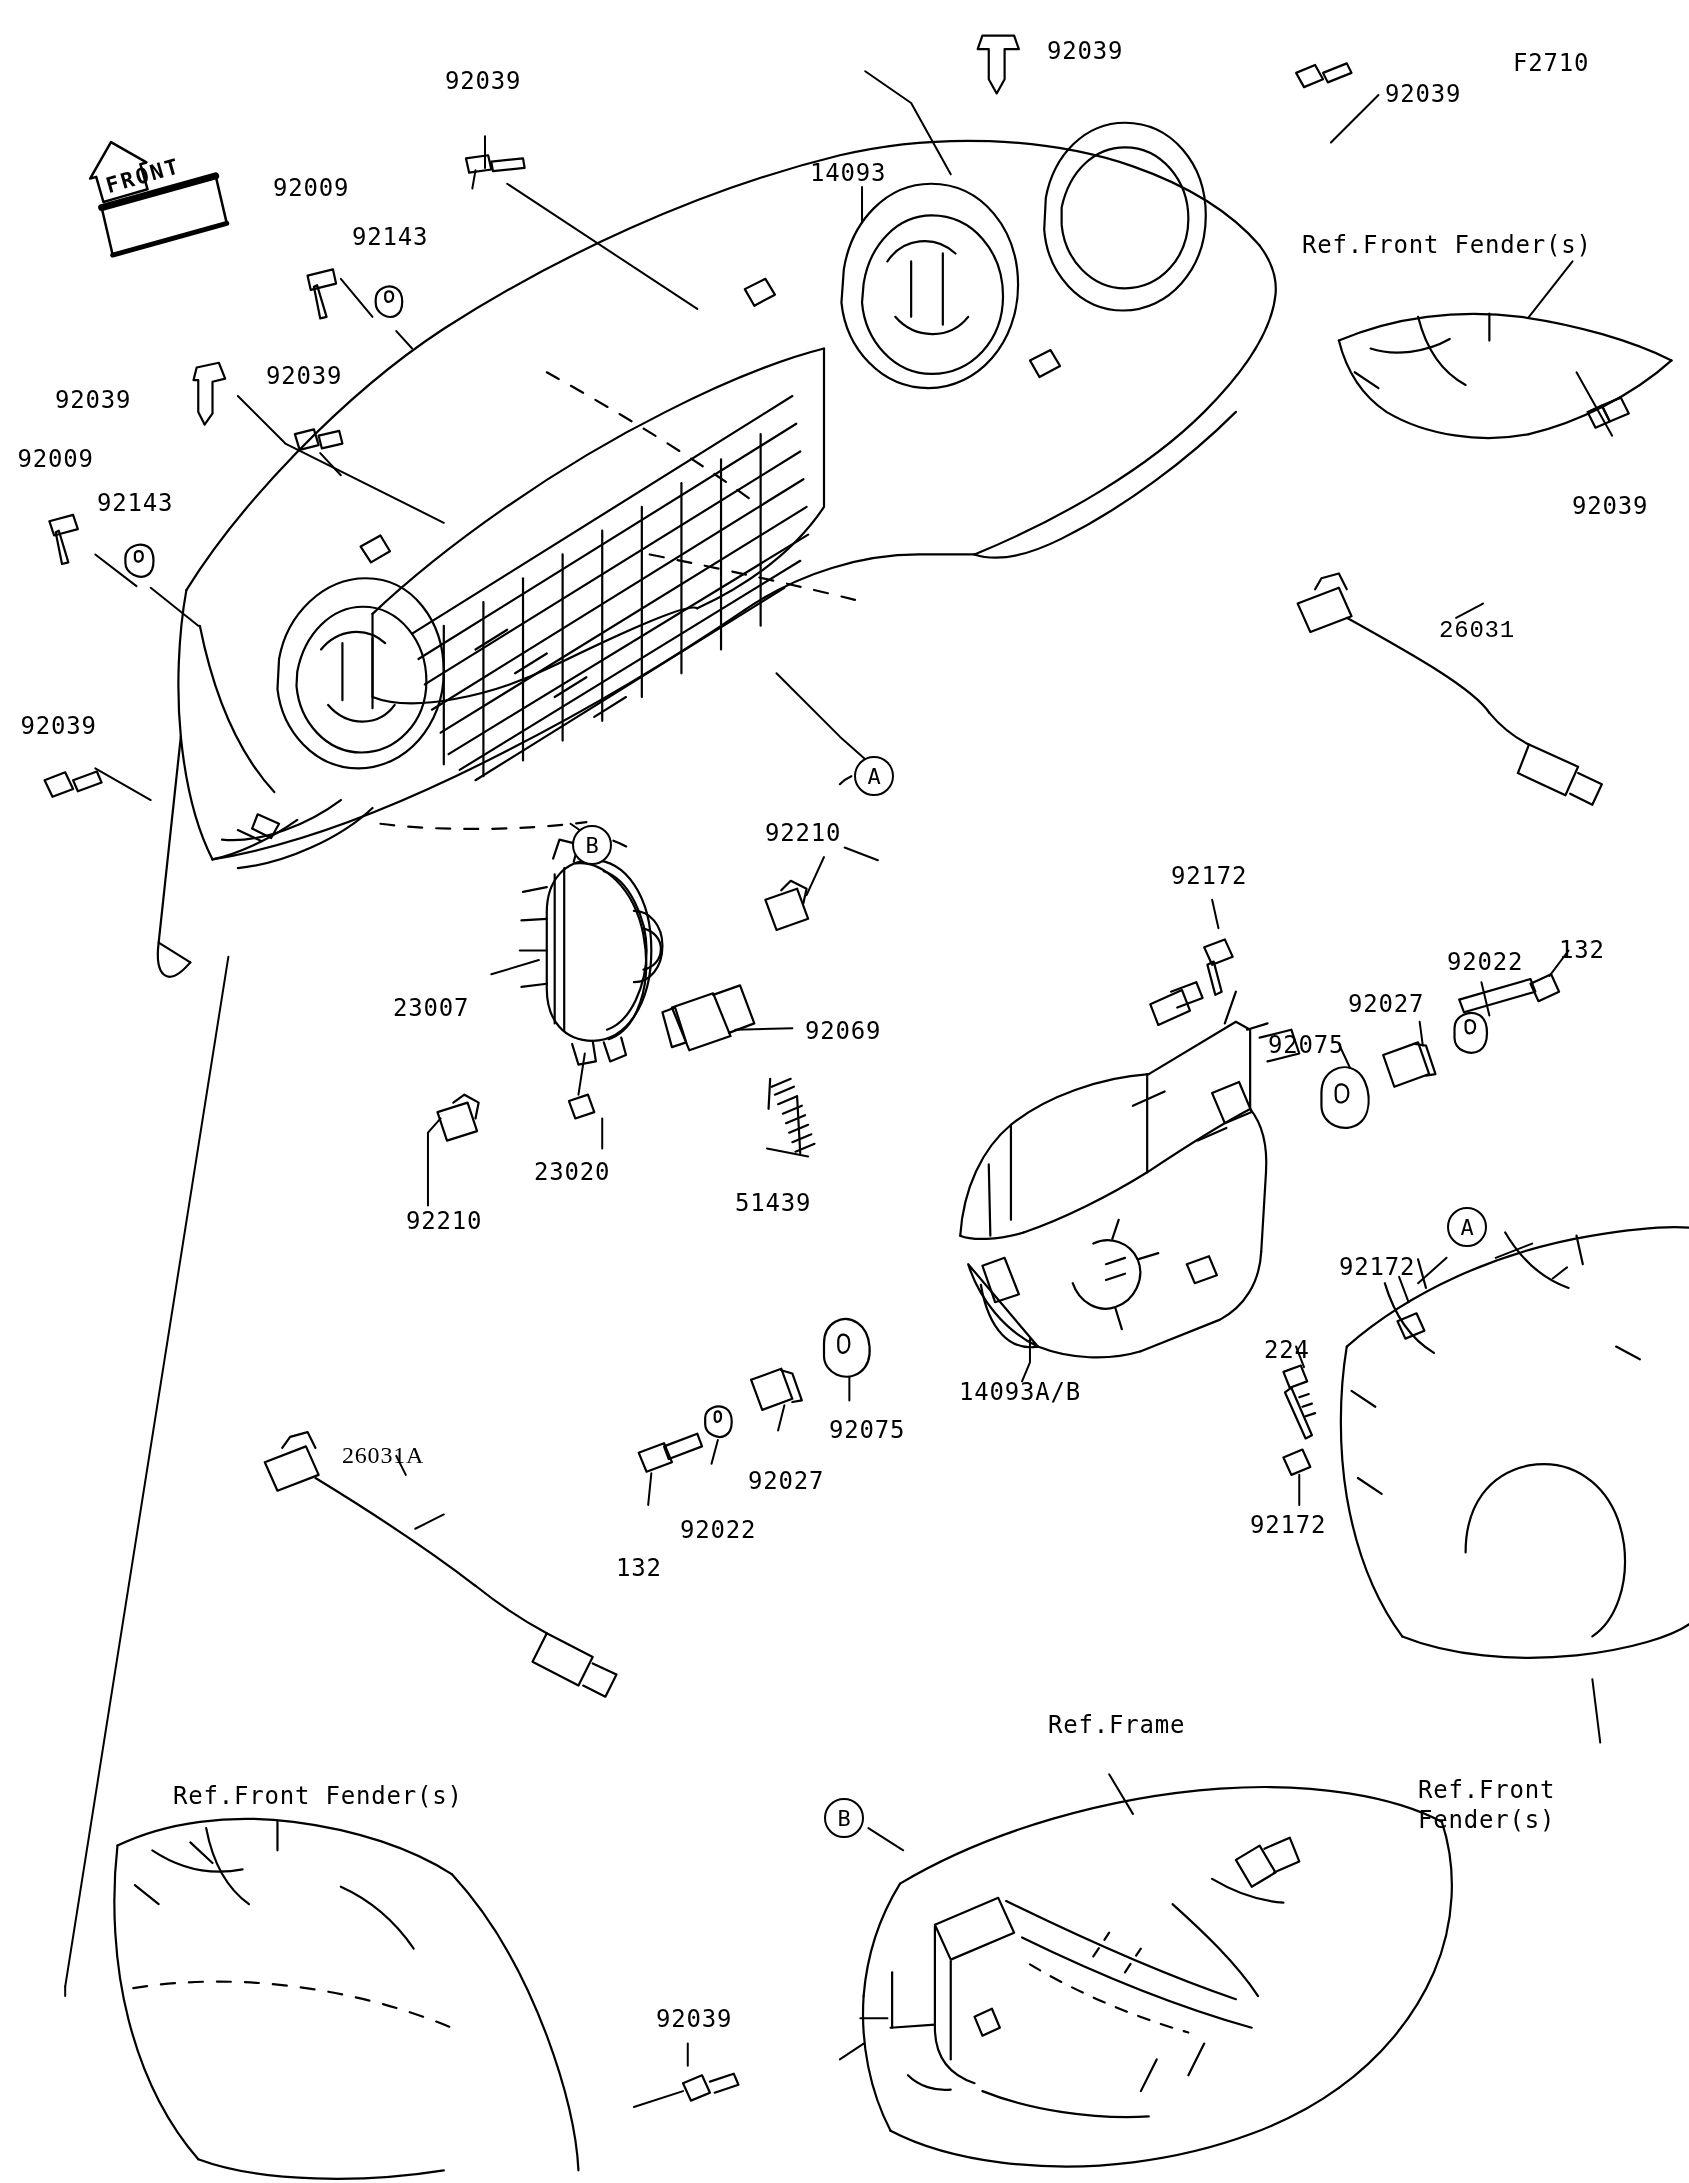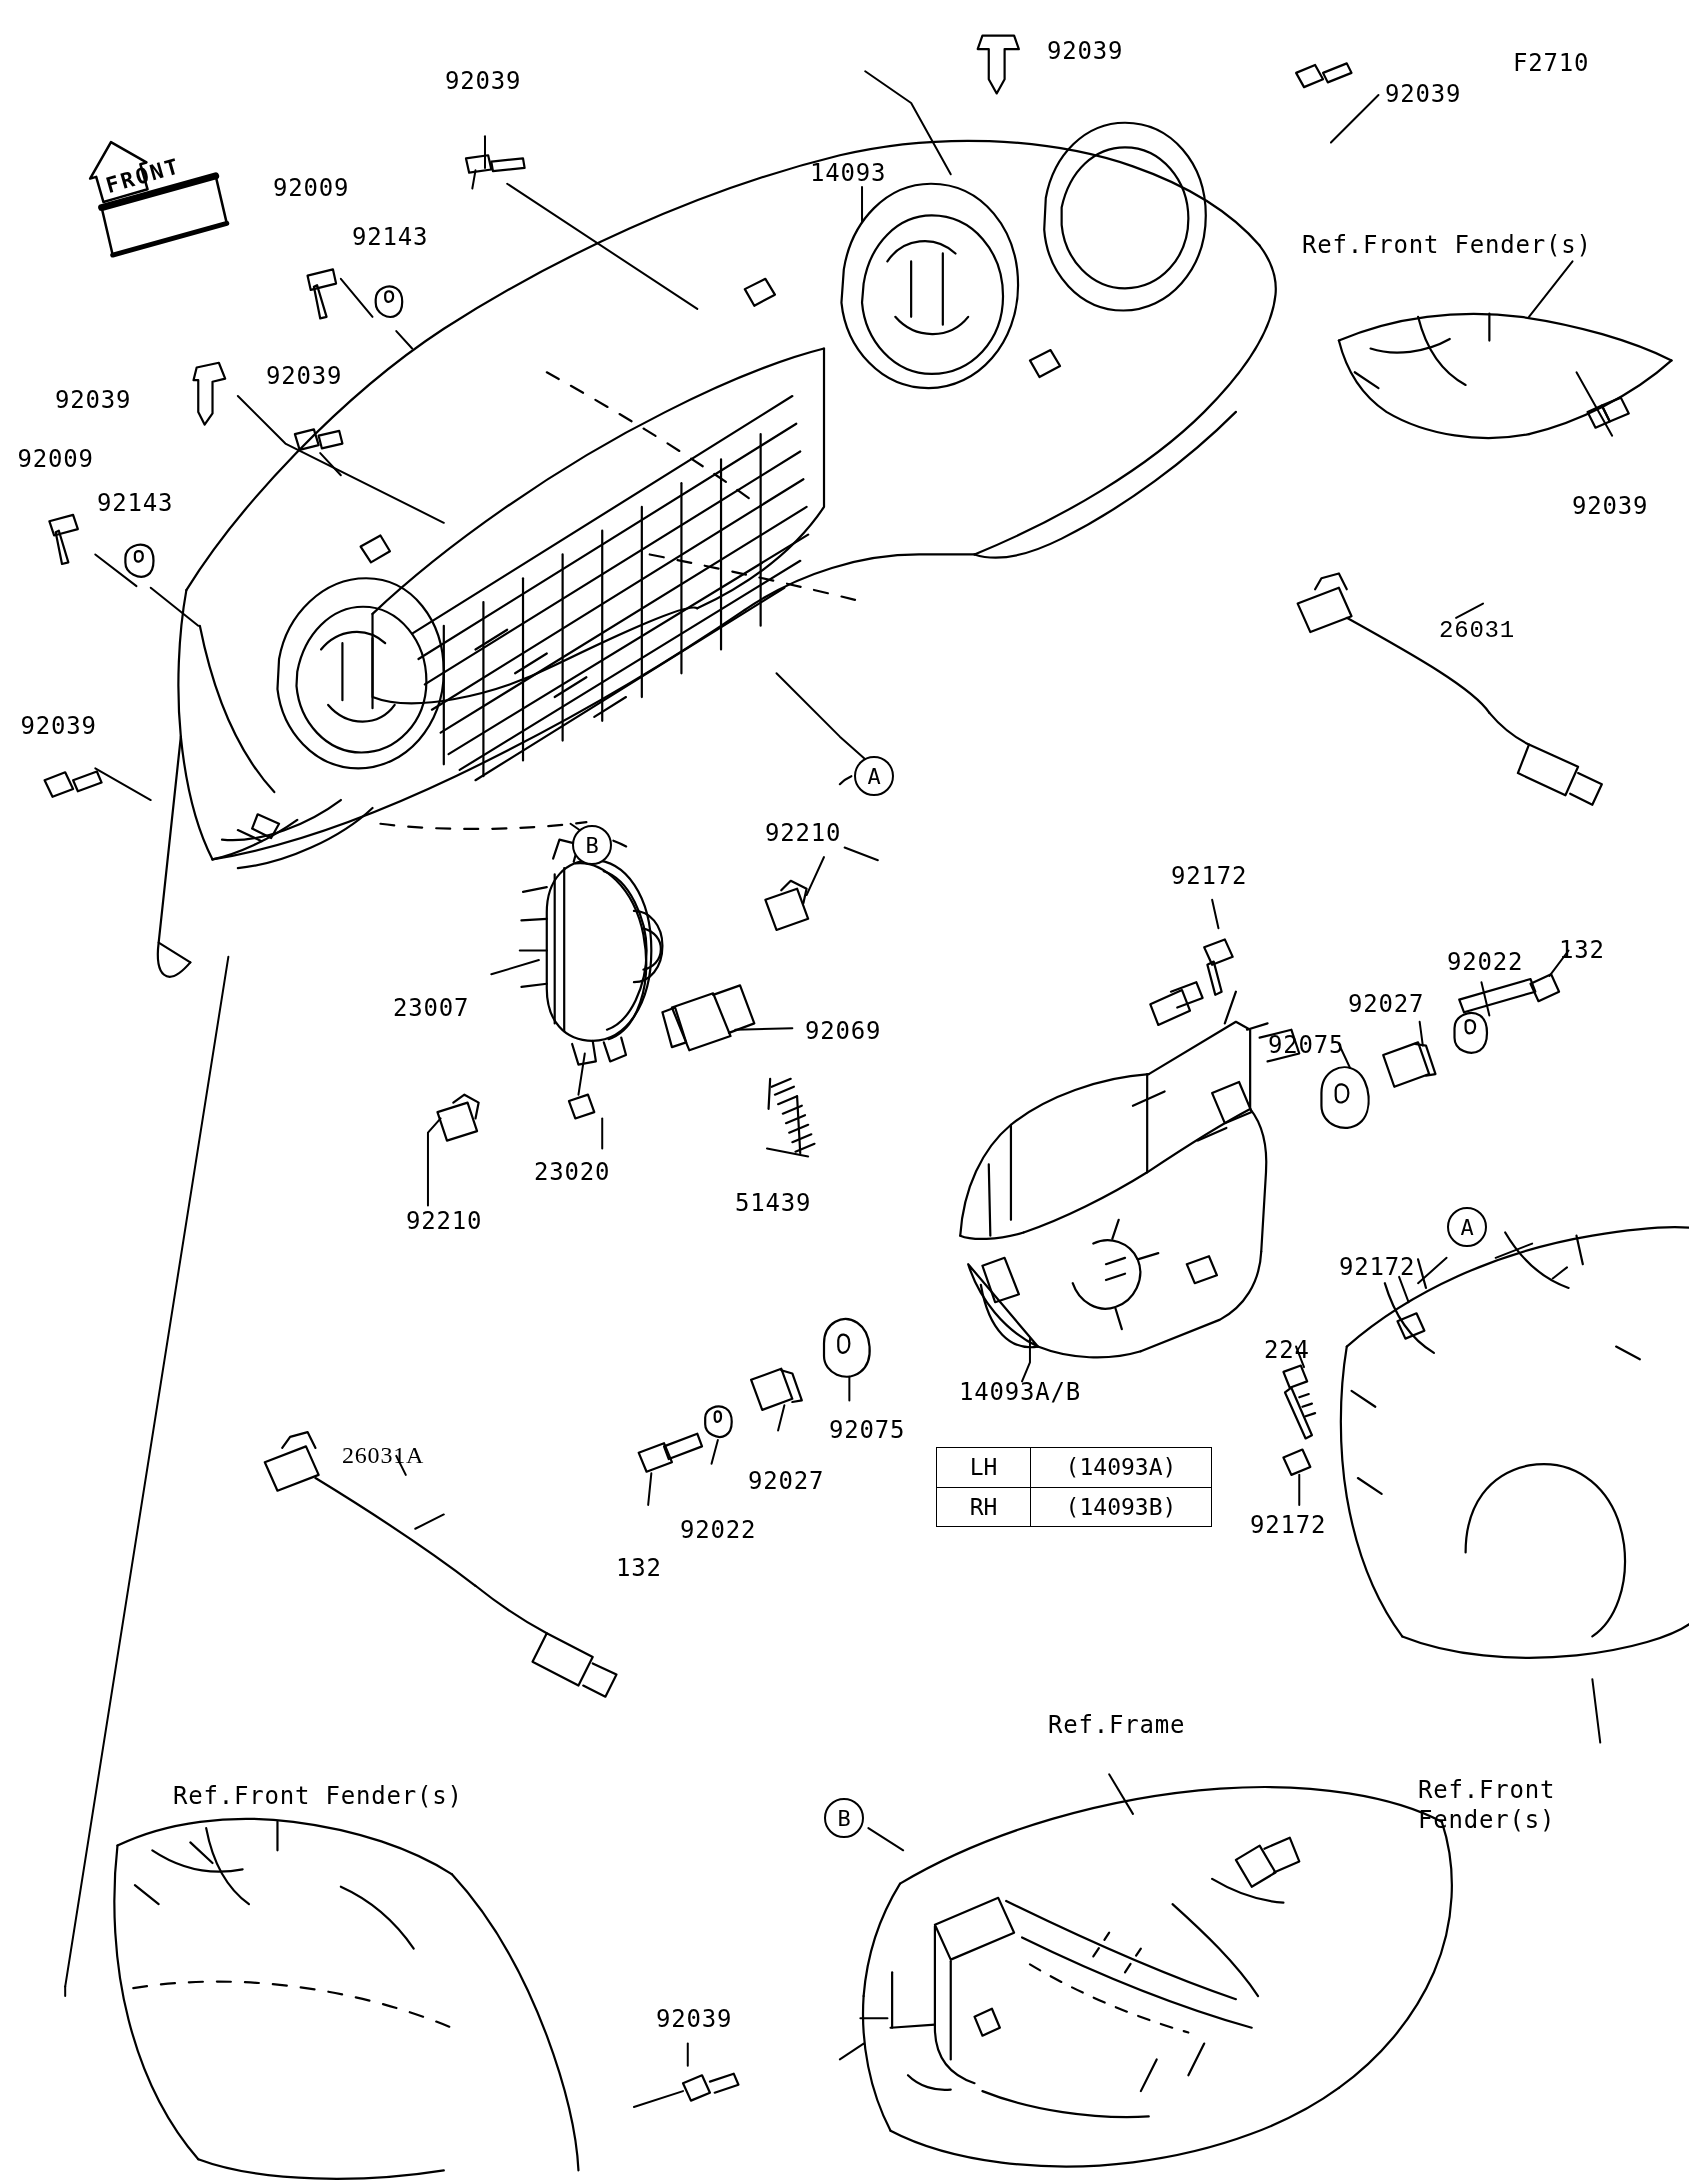--- a/index.html
+++ b/index.html
@@ -519,27 +519,15 @@
   <div class="lbl" style="left:1418px; top:1775px;">Ref.Front
 Fender(s)</div>
   <div class="lbl" style="left:173px;  top:1781px;">Ref.Front Fender(s)</div>
   <div class="lbl" style="left:656px;  top:2004px;">92039</div>
 
   <div class="callout" style="left:854px; top:756px;">A</div>
   <div class="callout" style="left:572px;  top:825px;">B</div>
   <div class="callout" style="left:1447px; top:1207px;">A</div>
   <div class="callout" style="left:824px; top:1798px;">B</div>
 
-  <table id="lhrh-table">
-    <tbody>
-        <tr>
-      <td class="key">LH</td>
-      <td class="val">(14093A)</td>
-    </tr>
-    <tr>
-      <td class="key">RH</td>
-      <td class="val">(14093B)</td>
-    </tr>
-  </tbody>
-    </table>
 
 </div>
 
 
 </body></html>

